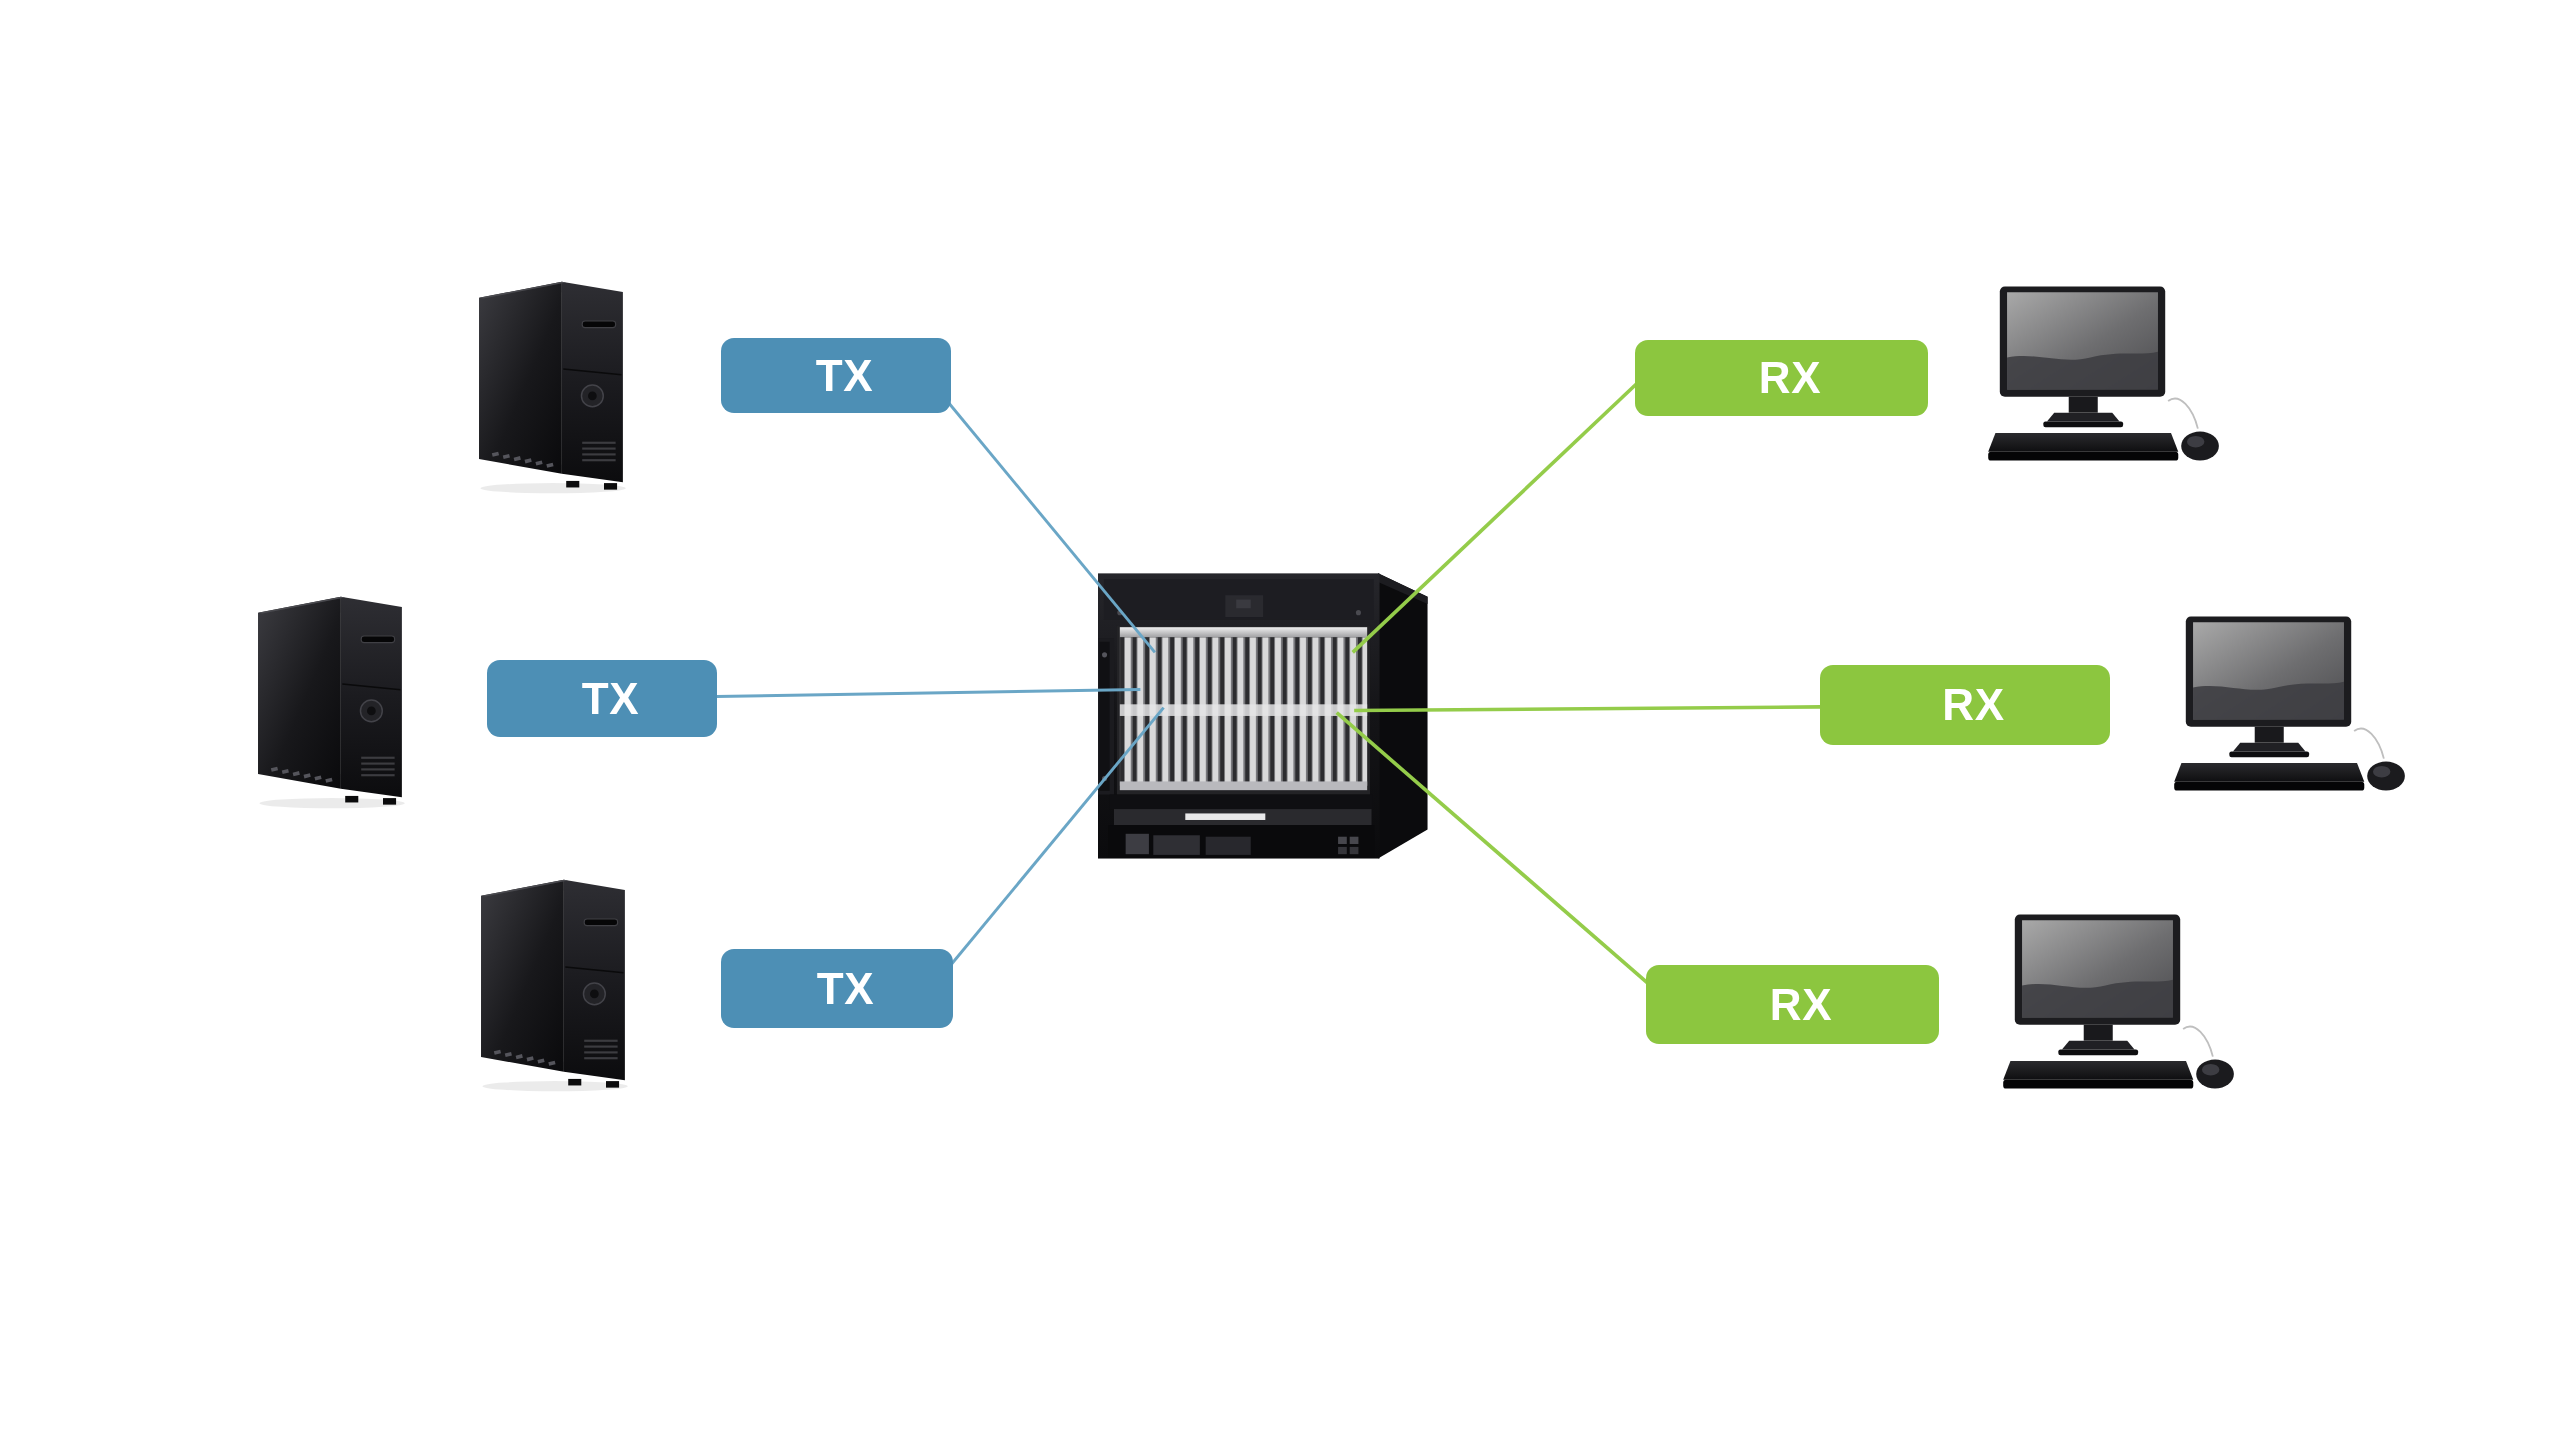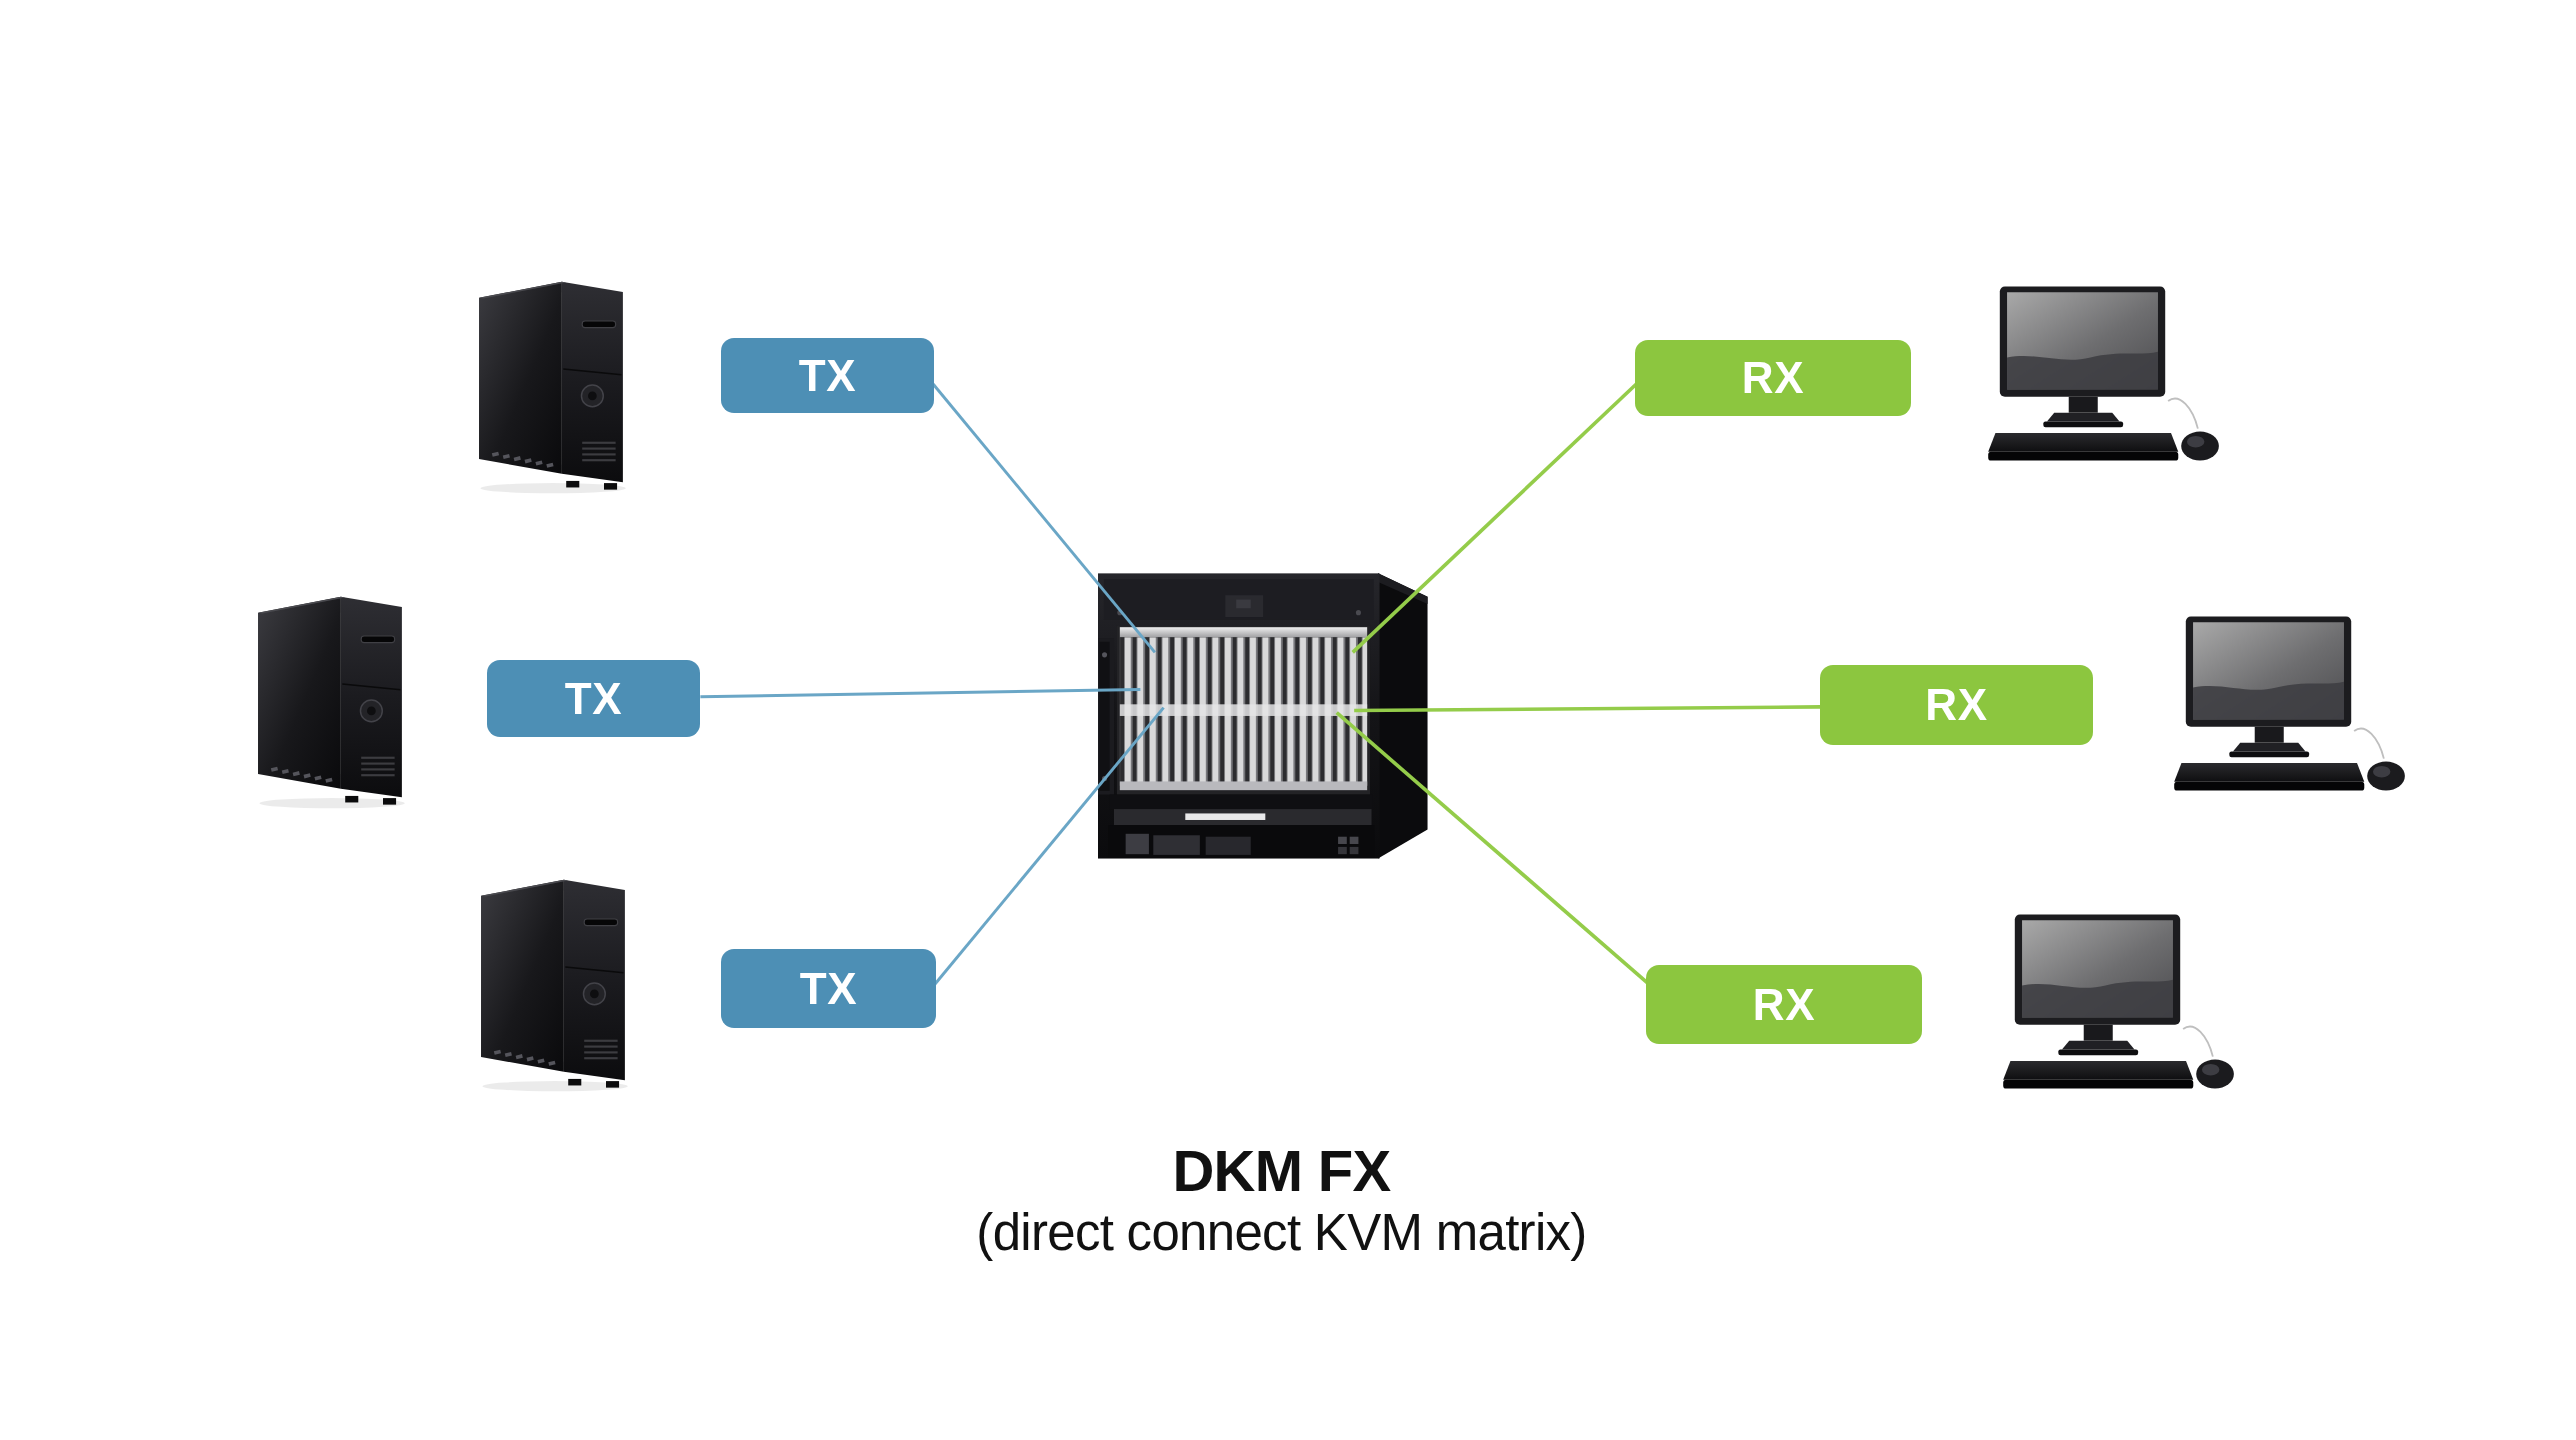--- a/index.html
+++ b/index.html
@@ -10,21 +10,21 @@
 
   
   .wires{position:absolute;left:0;top:0;width:2576px;height:1440px;pointer-events:none;}
 
   
   .node-box{
     position:absolute;
     border-radius:13px;
     display:flex;align-items:center;justify-content:center;
     color:#ffffff;
-    font-size:44px;font-weight:700;letter-spacing:0.7px;
+    font-size:44px;font-weight:700;letter-spacing:0.7px;padding-left:17px;
   }
 
   
   .caption{
     position:absolute;left:918px;top:1139px;width:727px;
     text-align:center;color:#111111;letter-spacing:-0.7px;
   }
   .caption .t1{font-size:58px;font-weight:700;line-height:1.12;}
   .caption .t2{font-size:51px;font-weight:400;line-height:1.15;}
 
@@ -275,19 +275,15 @@
   <div class="node-box" style="left: 1635px; top: 340px; width: 276px; height: 76px; background: rgb(140, 198, 63);">
     <span>RX</span>
   </div>
   <div class="node-box" style="left: 1820px; top: 665px; width: 273px; height: 80px; background: rgb(140, 198, 63);">
     <span>RX</span>
   </div>
   <div class="node-box" style="left: 1646px; top: 965px; width: 276px; height: 79px; background: rgb(140, 198, 63);">
     <span>RX</span>
   </div>
 
-  <div class="caption">
-    <div class="t1">DKM FX</div>
-    <div class="t2">(direct connect KVM matrix)</div>
-  </div>
 
 </div>
 
 
 </body></html>

